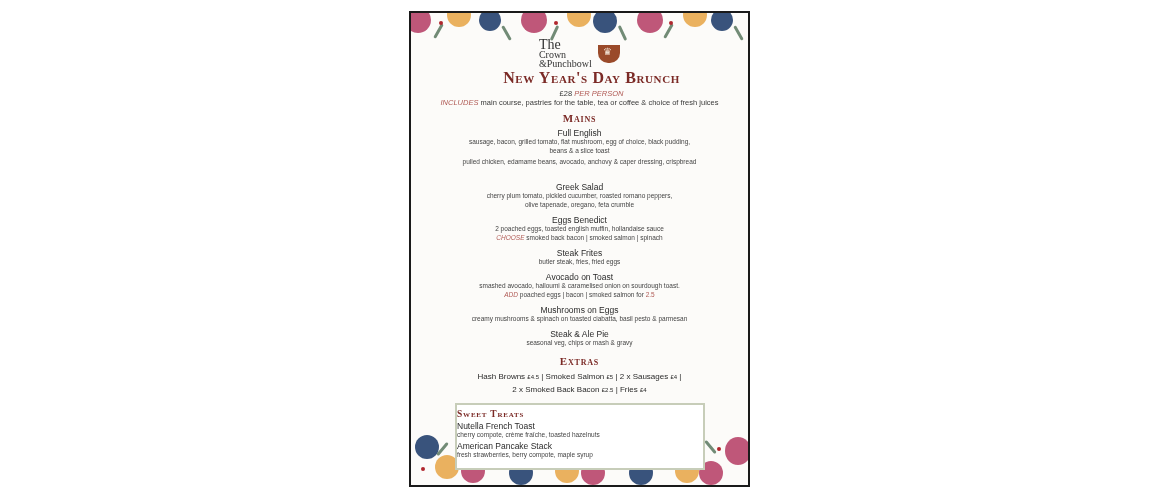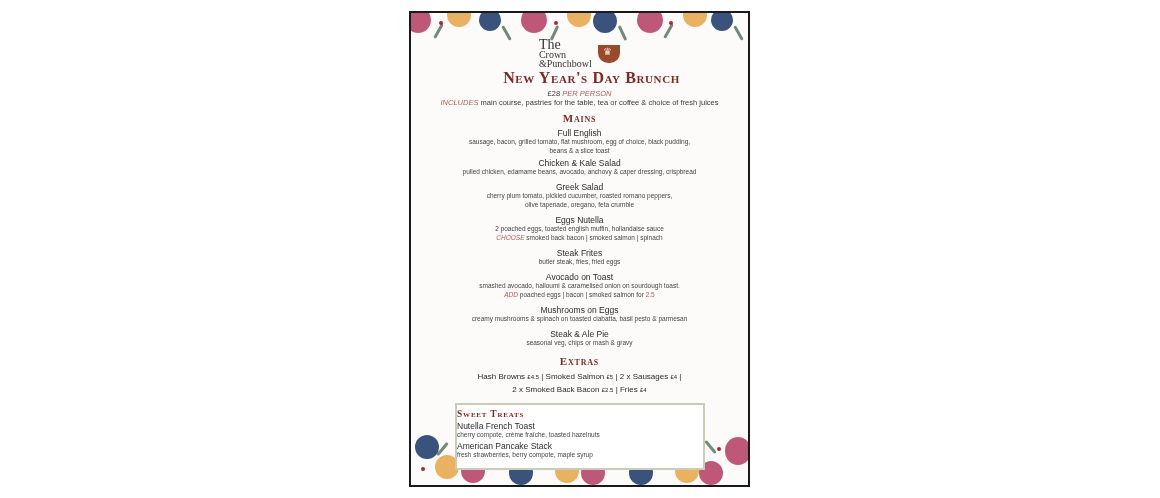--- a/index.html
+++ b/index.html
@@ -32,21 +32,21 @@
     .logo-cup::before {
       content: "♛"; position: absolute; left: 5px; top: 1px; font-size: 10px; color: #f2e4d6; line-height: 12px;
     }
 
     .content { position: absolute; top: 0; left: 0; width: 100%; text-align: center; color: #3a3a3a; }
     .title {
       position: absolute; top: 56px; width: 100%;
       font-family: "Liberation Serif", serif; font-weight: bold; font-variant: small-caps;
       font-size: 16px; letter-spacing: 0.6px; color: #7b2a26; margin-left: 12px;
     }
-    .price { position: absolute; top: 76px; width: 100%; font-size: 7.5px; }
+    .price { position: absolute; top: 76px; width: 100%; font-size: 7.5px; padding-left: 12px; }
     .price .accent, .acc { color: #b05a55; font-style: italic; }
     .includes { position: absolute; top: 85px; width: 100%; font-size: 7.5px; }
     .section-head {
       position: absolute; width: 100%;
       font-family: "Liberation Serif", serif; font-weight: bold; font-variant: small-caps;
       font-size: 11px; letter-spacing: 0.8px; color: #7b2a26;
     }
     .item { position: absolute; width: 100%; }
     .item .name { font-size: 8.5px; color: #2a2a2a; line-height: 10px; }
     .item .desc { font-size: 6.5px; color: #444; line-height: 8.5px; }
@@ -109,30 +109,29 @@
     </div>
 
     <div class="section-head" style="top:99px;">Mains</div>
 
     <div class="item" style="top:115px;">
       <div class="name">Full English</div>
       <div class="desc">sausage, bacon, grilled tomato, flat mushroom, egg of choice, black pudding,</div>
       <div class="desc">beans &amp; a slice toast</div>
     </div>
     <div class="item" style="top:145px;">
-      <div class="name">Chicken &amp; Kale Salad</div>
       <div class="desc">pulled chicken, edamame beans, avocado, anchovy &amp; caper dressing, crispbread</div>
     </div>
     <div class="item" style="top:169px;">
       <div class="name">Greek Salad</div>
       <div class="desc">cherry plum tomato, pickled cucumber, roasted romano peppers,</div>
       <div class="desc">olive tapenade, oregano, feta crumble</div>
     </div>
     <div class="item" style="top:202px;">
-      <div class="name">Eggs Nutella</div>
+      <div class="name">Eggs Benedict</div>
       <div class="desc">2 poached eggs, toasted english muffin, hollandaise sauce</div>
       <div class="desc">
         <span class="acc">CHOOSE</span>
         <span>smoked back bacon | smoked salmon | spinach</span>
       </div>
     </div>
     <div class="item" style="top:235px;">
       <div class="name">Steak Frites</div>
       <div class="desc">butler steak, fries, fried eggs</div>
     </div>

